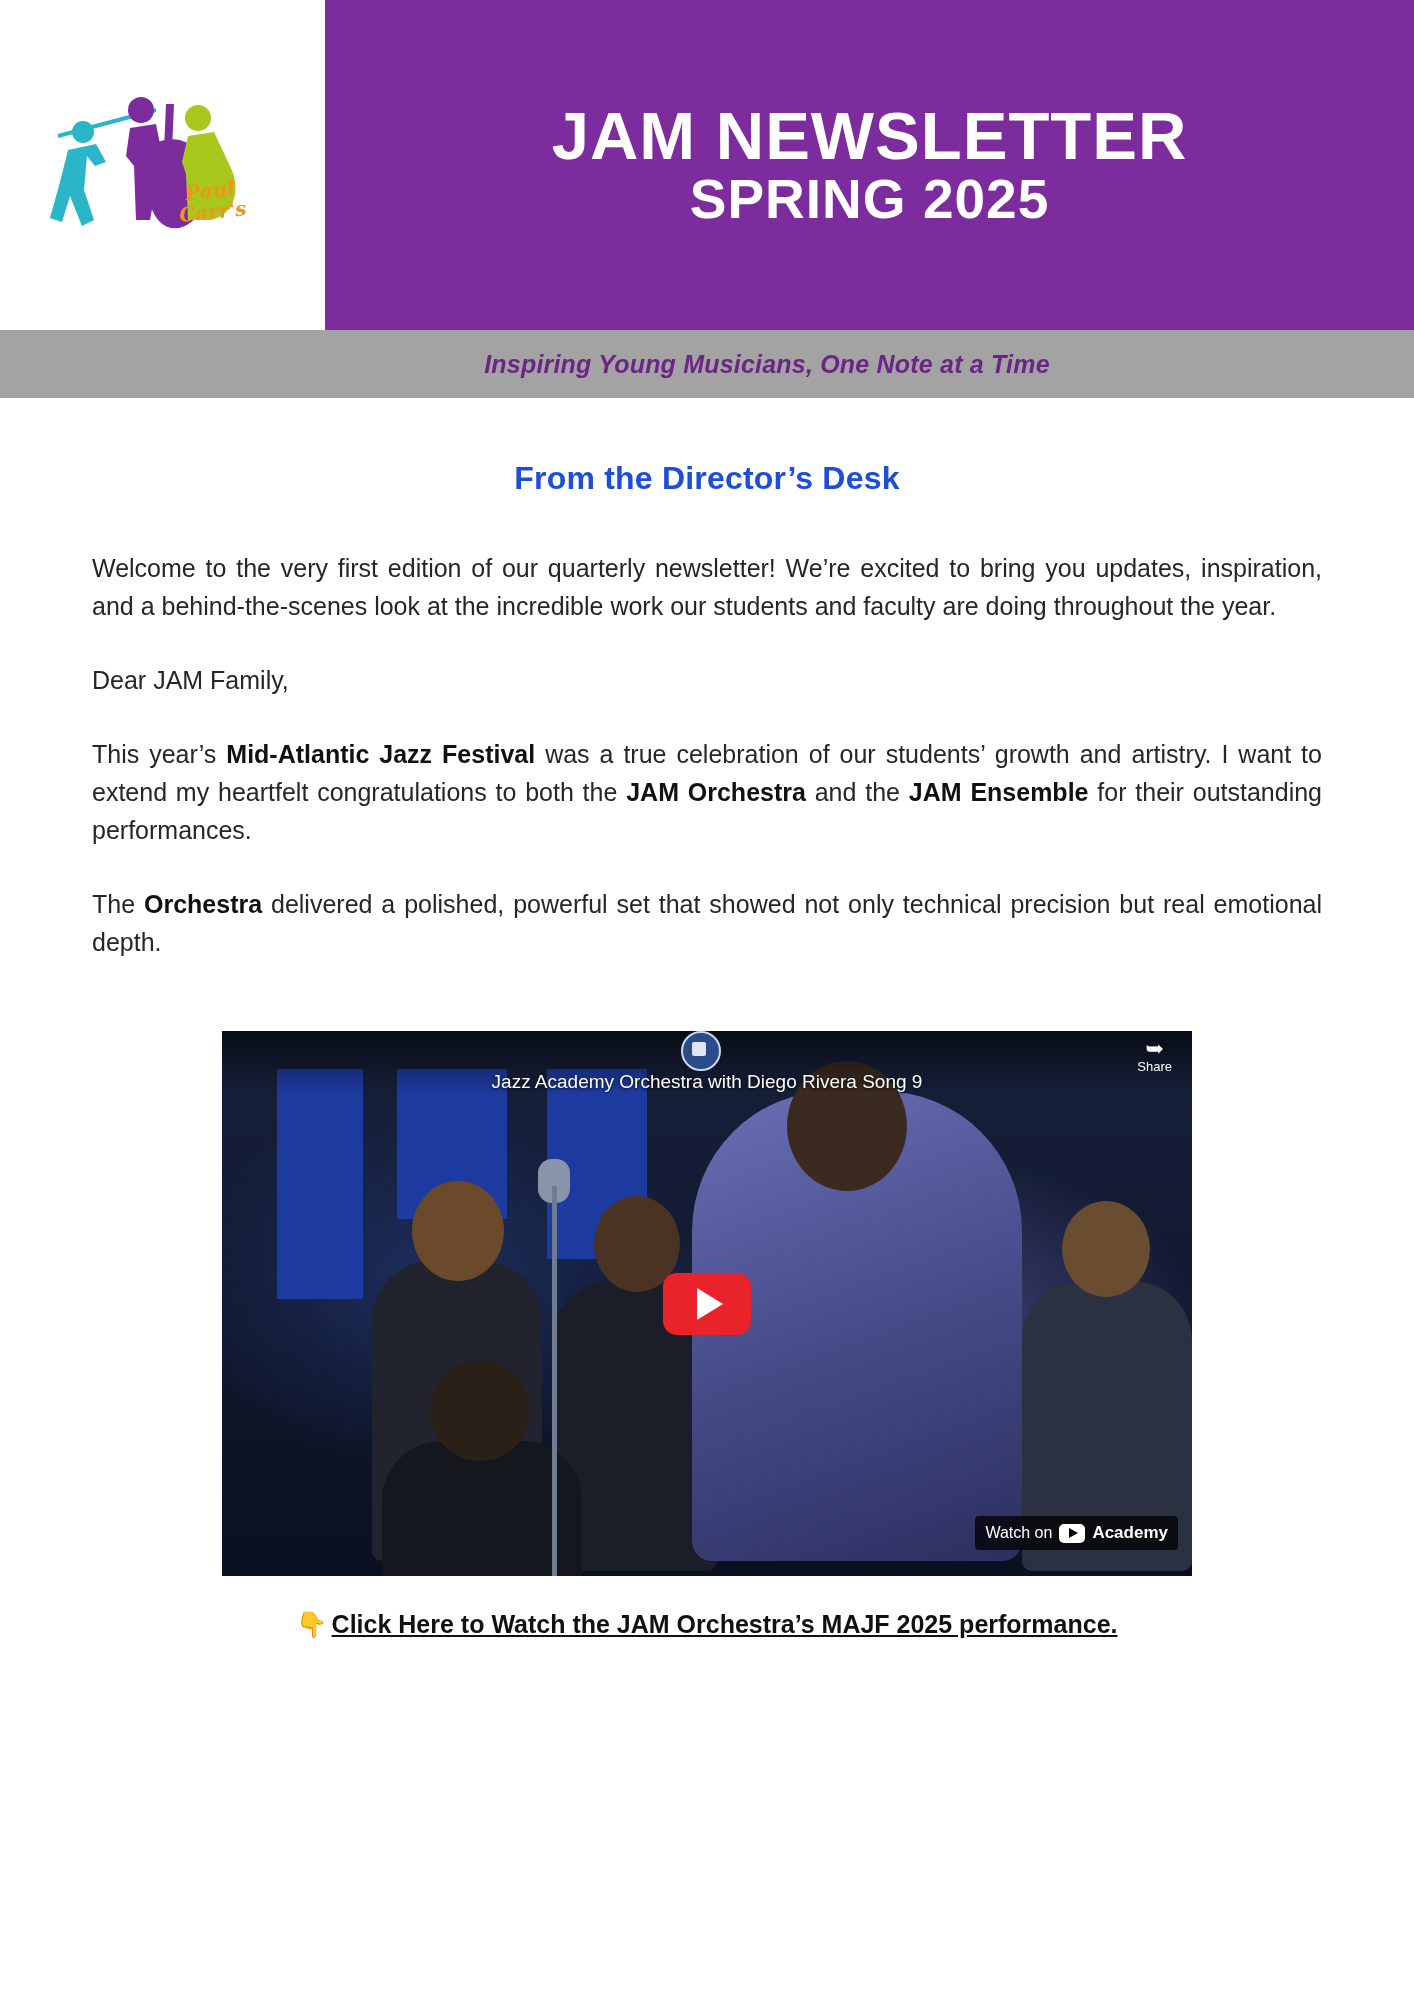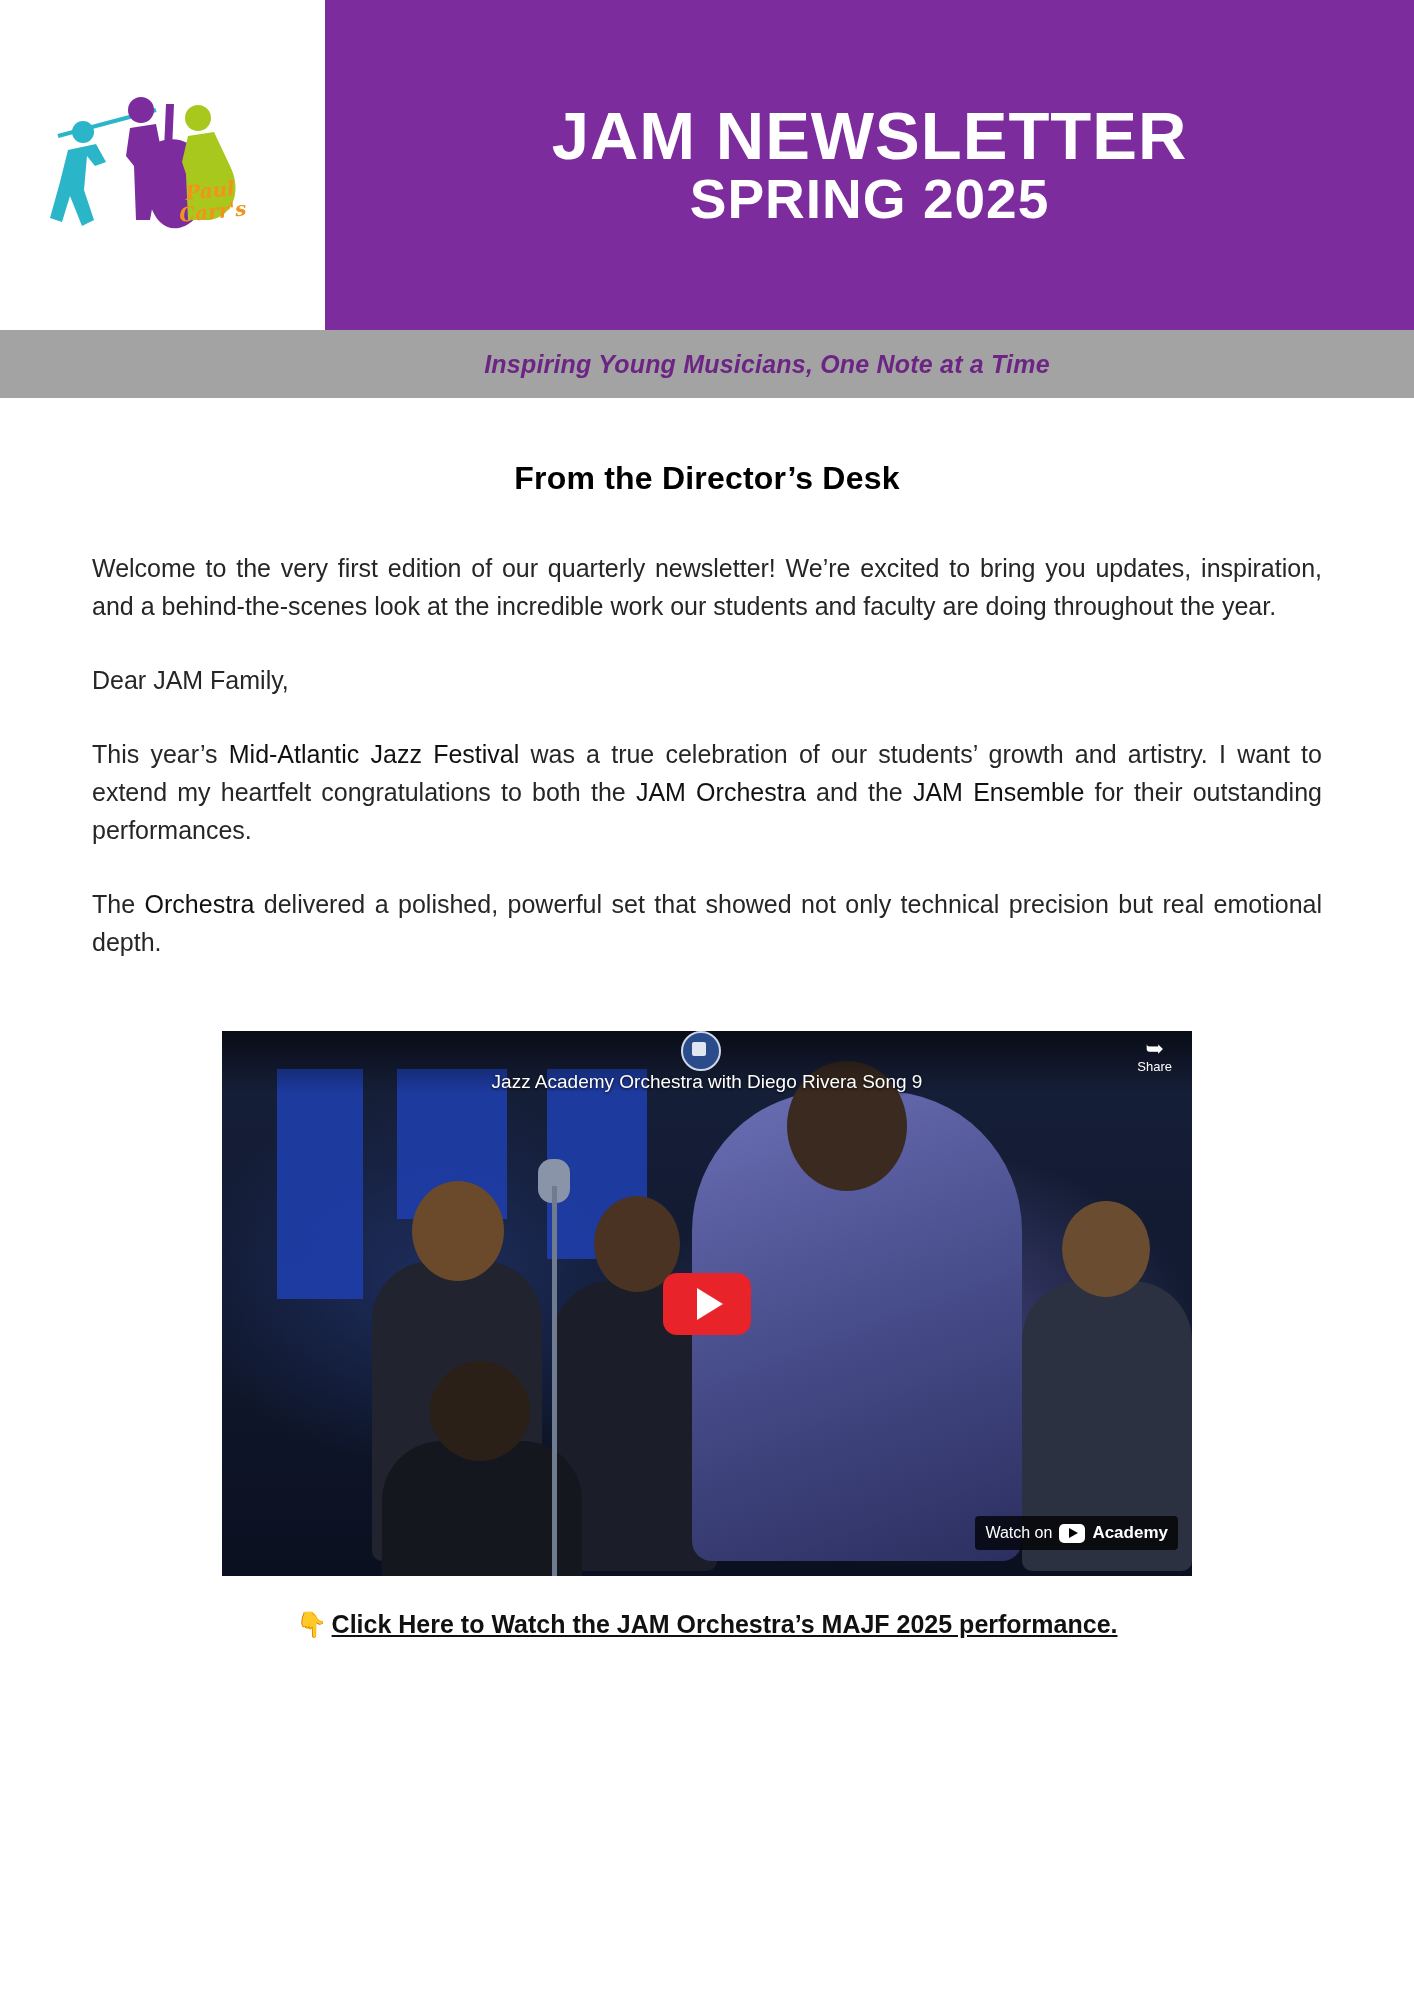--- a/index.html
+++ b/index.html
@@ -92,33 +92,33 @@
   }
 
   
   .content {
     padding: 62px 92px 0 92px;
   }
   .section-title {
     text-align: center;
     font-size: 32px;
     font-weight: bold;
-    color: #000000;
+    color: #1d4ed8;
     margin: 0 0 52px 0;
     letter-spacing: 0.2px;
   }
   p.body-text {
     font-size: 25px;
     line-height: 1.52;
     color: #262626;
     margin: 0 0 36px 0;
     text-align: justify;
   }
   p.body-text.last { margin-bottom: 0; }
-  .b { font-weight: normal; color: #111111; }
+  .b { font-weight: bold; color: #111111; }
 
   
   .video-wrap {
     margin: 70px auto 0 auto;
     width: 970px;
     height: 545px;
     position: relative;
     background: #141a2a;
     overflow: hidden;
   }

